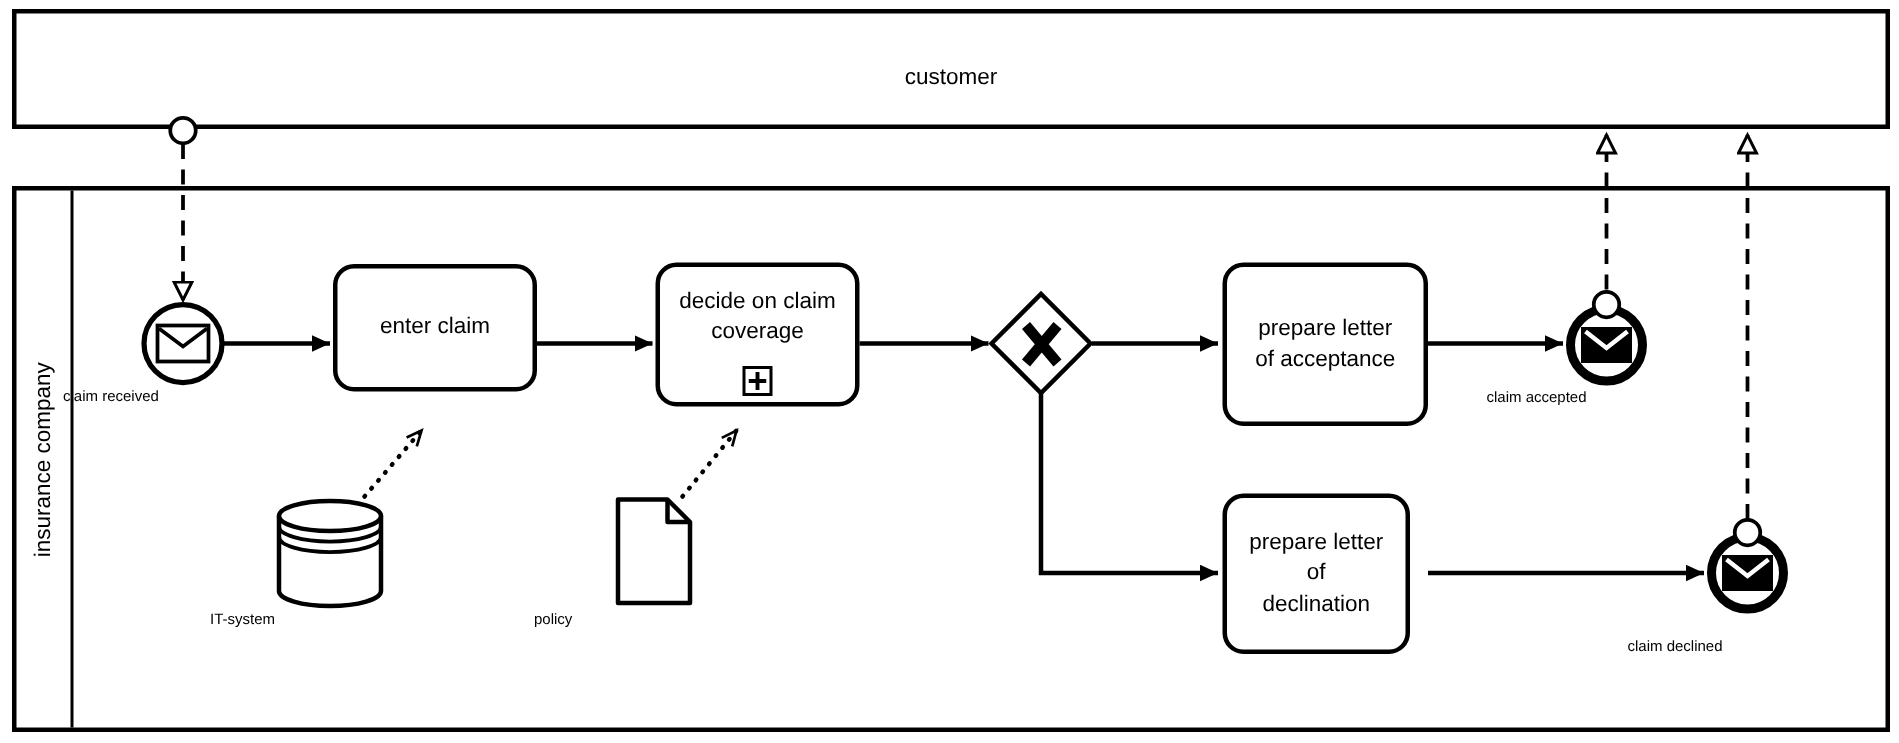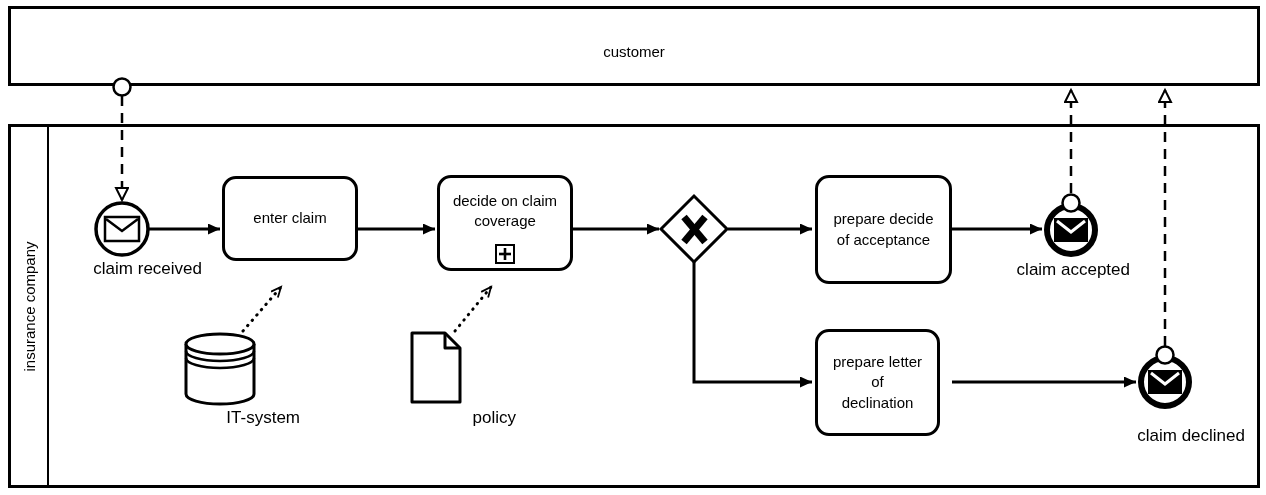--- a/index.html
+++ b/index.html
@@ -37,25 +37,25 @@
   .task-line { display:block; }
 
   .subprocess-marker {
     position:absolute; bottom:4px; left:50%; transform:translateX(-50%);
     width:20px; height:20px; box-sizing:border-box;
     border:2.5px solid #000; background:#fff;
     display:flex; align-items:center; justify-content:center;
   }
 
   .node-label {
-    position:absolute; width:160px; text-align:right;
-    font-size:17px; line-height:1.15;
+    position:absolute; width:160px; text-align:left;
+    font-size:10px; line-height:1.15;
   }
   .lbl-claim-received { left:42px;   top:259px; }
-  .lbl-claim-accepted { left:970px;  top:260px; }
+  .lbl-claim-accepted { left:991px;  top:260px; }
   .lbl-claim-declined { left:1085px; top:426px; }
   .lbl-it-system      { left:140px;  top:408px; }
   .lbl-policy         { left:356px;  top:408px; }
 </style>
 </head>
 <body>
 
 <div class="stage">
 
   <div class="layer-pools">
@@ -163,21 +163,21 @@
         <svg width="12" height="12" viewBox="0 0 12 12">
             <g stroke="#000" stroke-width="2.6">
               <line x1="6" y1="0" x2="6" y2="12"></line>
               <line x1="0" y1="6" x2="12" y2="6"></line>
             </g>
           </svg>
       </div>
     </div>
 
     <div class="task task-accept">
-      <span class="task-line">prepare decide</span>
+      <span class="task-line">prepare letter</span>
       <span class="task-line">of acceptance</span>
     </div>
 
     <div class="task task-decline">
       <span class="task-line">prepare letter of</span>
       <span class="task-line">declination</span>
     </div>
 
     <div class="node-label lbl-claim-received">claim received</div>
     <div class="node-label lbl-claim-accepted">claim accepted</div>

